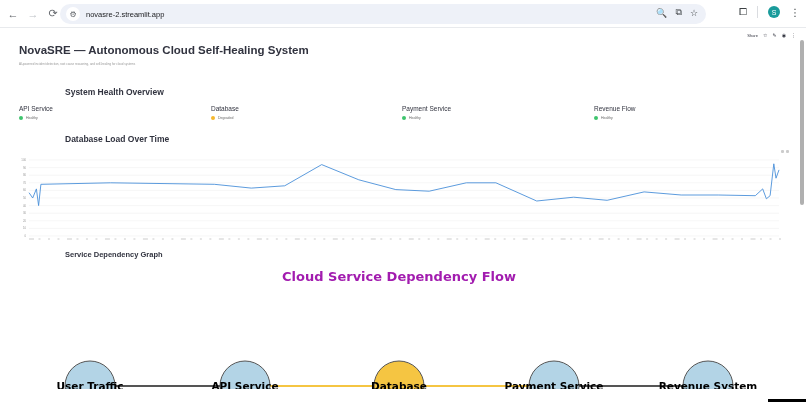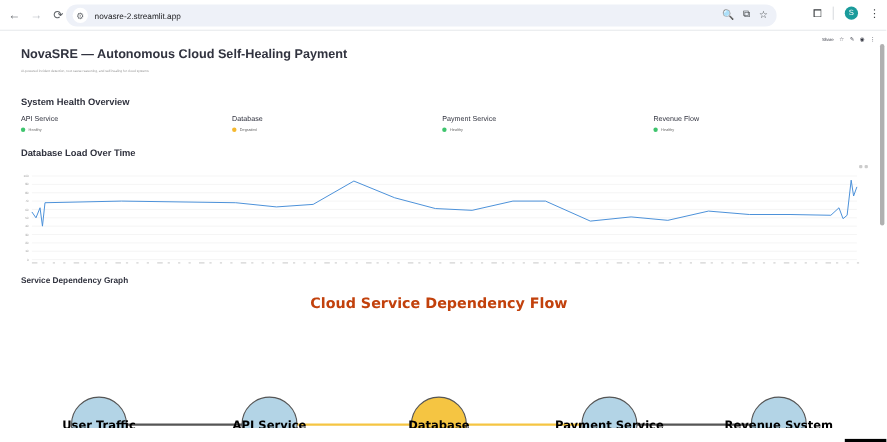--- a/index.html
+++ b/index.html
@@ -20,31 +20,31 @@
 
   .app { position: relative; height: 374px; }
   .st-toolbar { position: absolute; right: 10px; top: 4px; display: flex; gap: 5px; align-items: center; font-size: 4px; color: #31333f; }
   .st-toolbar span { cursor: pointer; }
   .st-toolbar .ic { font-size: 5px; }
   .scrollbar { position: absolute; right: 2px; top: 12px; width: 4px; height: 165px; background: #b0b0b0; border-radius: 2px; }
 
   .content { position: absolute; left: 19px; top: 0; width: 770px; }
   .title { position: absolute; top: 16px; left: 0; font-size: 11.5px; font-weight: bold; color: #31333f; white-space: nowrap; }
   .subtitle { position: absolute; top: 34px; left: 0; font-size: 3px; color: #999; white-space: nowrap; }
-  .h3 { position: absolute; font-size: 8.5px; font-weight: 600; color: #31333f; white-space: nowrap; }
+  .h3 { position: absolute; font-size: 8.5px; font-weight: 600; color: #31333f; white-space: nowrap; margin-left: 46px; }
   .svc-col { position: absolute; top: 77px; width: 190px; }
   .svc-name { font-size: 6.5px; color: #31333f; white-space: nowrap; }
   .svc-status { margin-top: 4px; display: flex; align-items: center; gap: 3px; font-size: 3.5px; color: #666; }
   .dot { width: 4px; height: 4px; border-radius: 2px; display: inline-block; }
 
   .chart-box { position: absolute; left: 0; top: 120px; width: 770px; height: 92px; }
   .mini-btns { position: absolute; right: 0; top: 2px; display: flex; gap: 2px; }
   .mini-btns span { width: 3px; height: 3px; border-radius: 1px; background: #ccc; display: inline-block; }
 
-  .graph-title { position: absolute; top: 241px; left: 0; width: 760px; text-align: center; font-family: "DejaVu Sans", sans-serif; font-size: 13px; font-weight: bold; color: #c2410c; }
+  .graph-title { position: absolute; top: 241px; left: 0; width: 760px; text-align: center; font-family: "DejaVu Sans", sans-serif; font-size: 13px; font-weight: bold; color: #a21caf; }
   .graph-box { position: absolute; left: 0; top: 287px; width: 787px; height: 74px; }
   .bottom-bar { position: absolute; right: 0; bottom: 0; width: 38px; height: 3px; background: #000; }
 </style>
 </head>
 <body>
 
 <div class="chrome">
   <span class="nav-btn">←</span>
   <span class="nav-btn disabled">→</span>
   <span class="nav-btn">⟳</span>
@@ -69,21 +69,21 @@
   <div class="st-toolbar">
     <span>Share</span>
     <span class="ic">☆</span>
     <span class="ic">✎</span>
     <span class="ic">◉</span>
     <span class="ic">⋮</span>
   </div>
   <div class="scrollbar"></div>
 
   <div class="content">
-    <div class="title">NovaSRE — Autonomous Cloud Self-Healing Payment</div>
+    <div class="title">NovaSRE — Autonomous Cloud Self-Healing System</div>
     <div class="subtitle">AI-powered incident detection, root cause reasoning, and self-healing for cloud systems</div>
 
     <div class="h3" style="top:59px;">System Health Overview</div>
 
     <div class="svc-col" style="left:0;">
       <div class="svc-name">API Service</div>
       <div class="svc-status">
         <span class="dot" style="background:#3ec46d;"></span>
         <span>Healthy</span>
       </div>

